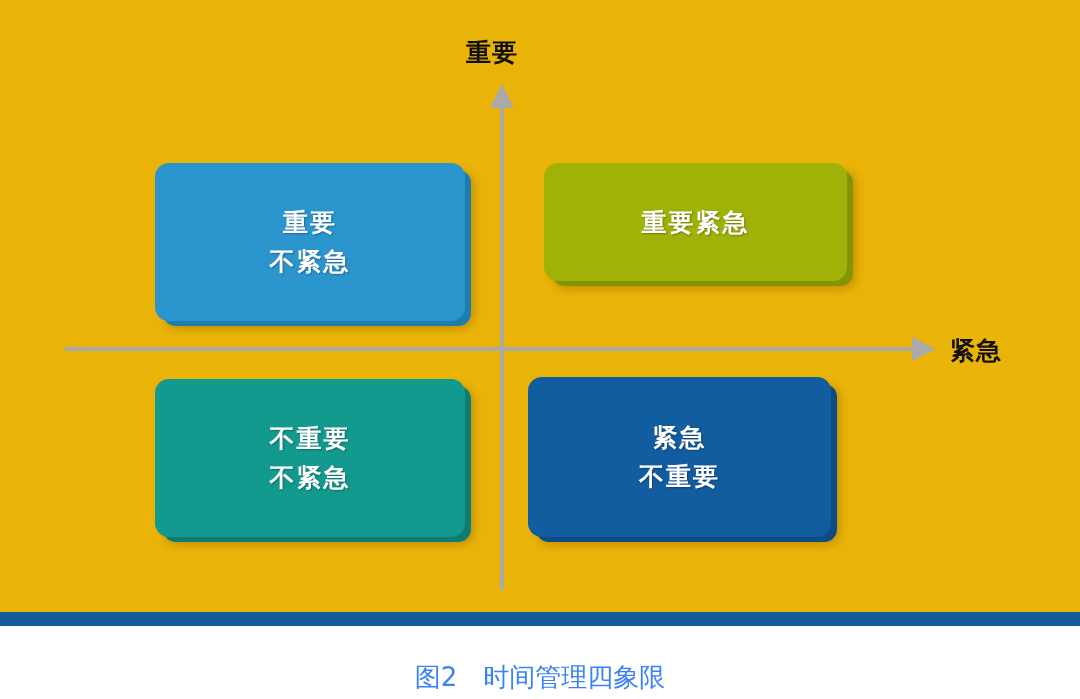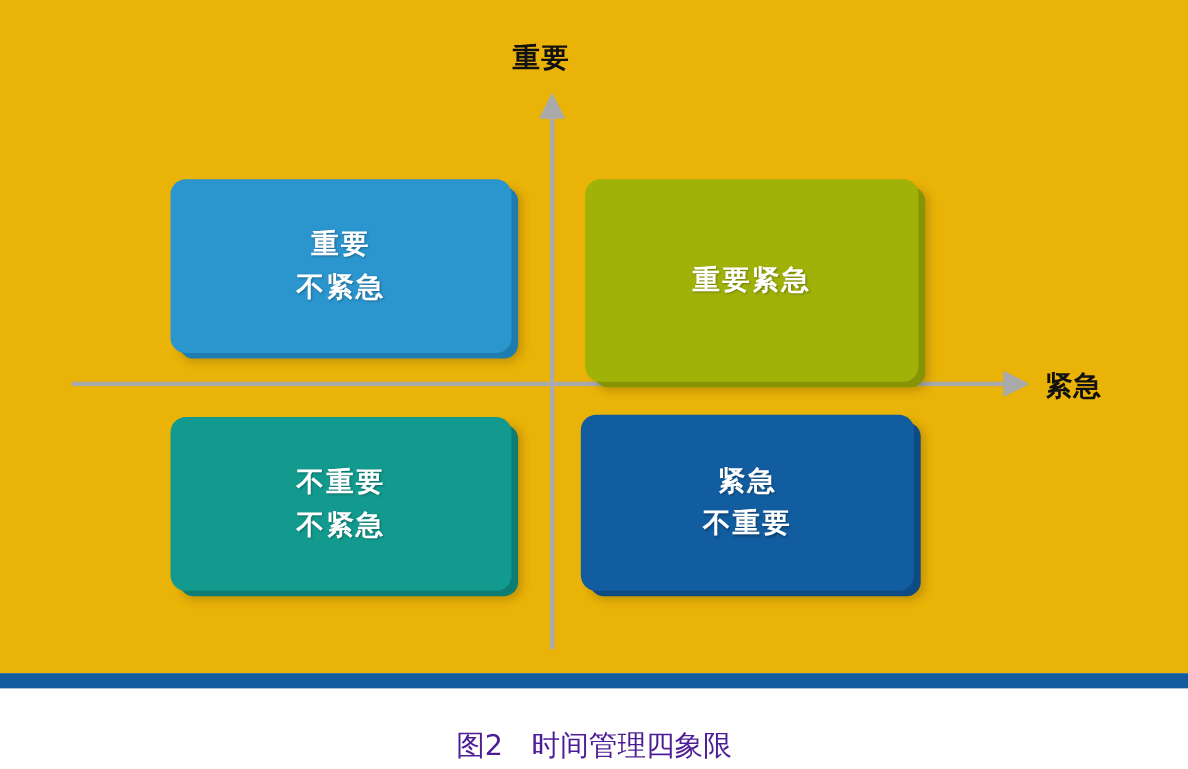--- a/index.html
+++ b/index.html
@@ -102,24 +102,24 @@
   .quad-tl {
     left: 155px;
     top: 163px;
     width: 310px;
     height: 158px;
     background: #2b95ce;
     box-shadow: 7px 6px 0 -1px #1f7cae, 9px 8px 9px rgba(0,0,0,0.18);
   }
   
   .quad-tr {
-    left: 532px;
+    left: 544px;
     top: 163px;
     width: 303px;
-    height: 184px;
+    height: 118px;
     background: #a0b207;
     box-shadow: 7px 6px 0 -1px #859406, 9px 8px 9px rgba(0,0,0,0.18);
   }
   
   .quad-bl {
     left: 155px;
     top: 379px;
     width: 310px;
     height: 158px;
     background: #129a8e;
@@ -151,21 +151,21 @@
     height: 73px;
     background: #ffffff;
   }
   .caption {
     position: absolute;
     left: 0;
     top: 34px;
     width: 1080px;
     text-align: center;
     font-size: 26px;
-    color: #4c1d95;
+    color: #3b82f6;
     white-space: pre;
     font-family: "DejaVu Sans", "Liberation Sans", sans-serif;
   }
 </style>
 </head>
 <body>
 
 <div id="page">
 
   <div class="diagram-canvas">

